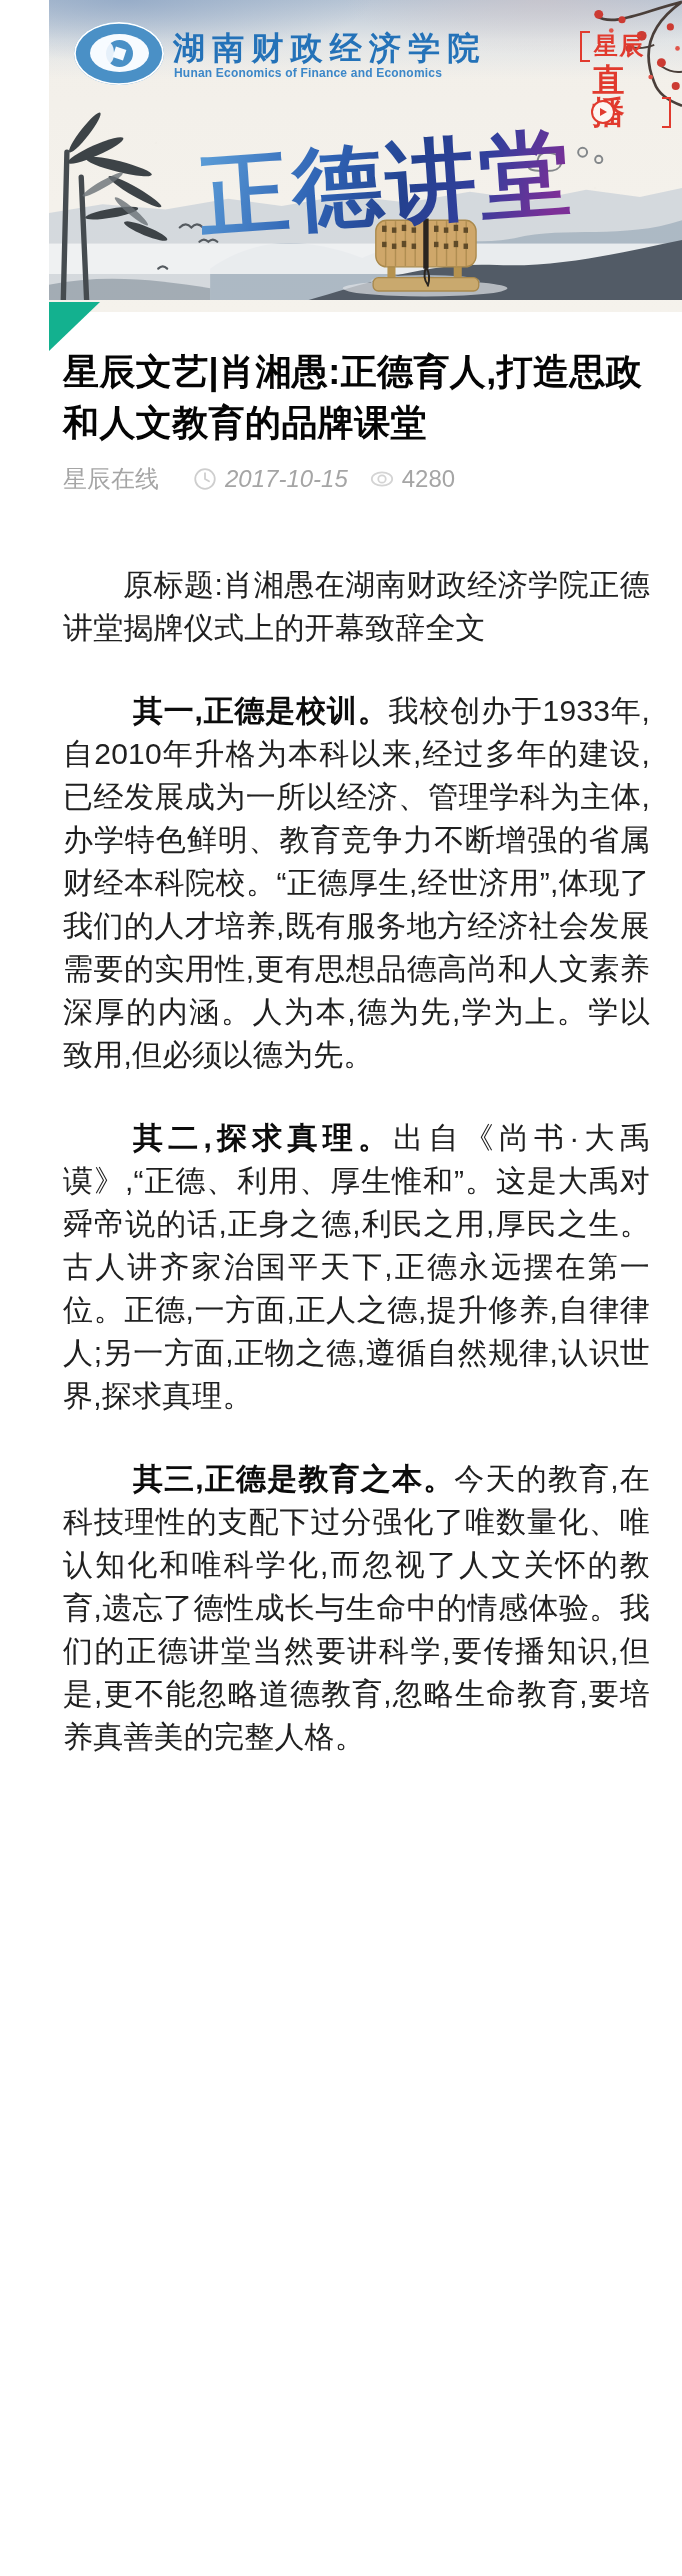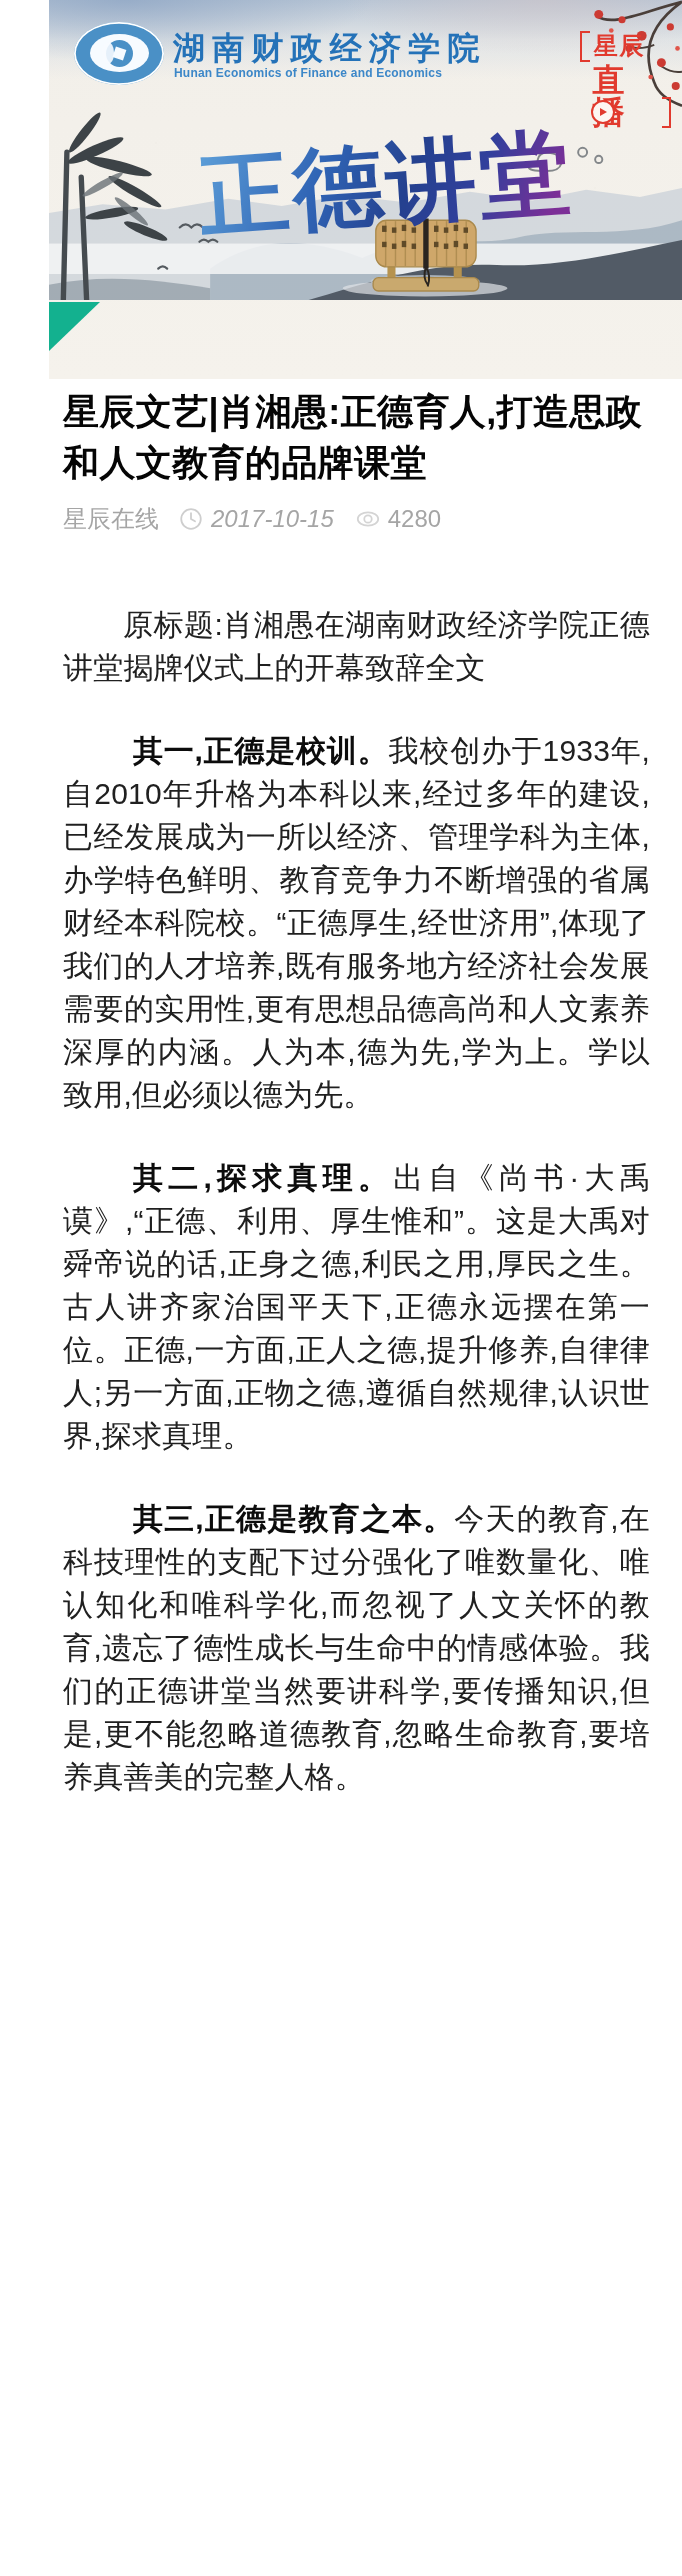--- a/index.html
+++ b/index.html
@@ -1,20 +1,20 @@
 <!DOCTYPE html>
 <html style="font-size:14.3px"><head>
 <meta charset="utf-8">
 <style>
   html,body{margin:0;padding:0;background:#ffffff;}
   body{width:683px;font-family:"Liberation Sans","DejaVu Sans",sans-serif;}
   .page{position:relative;width:683px;min-height:2576px;background:#fff;overflow:hidden;}
 
   
-  .banner{position:absolute;left:49px;top:0;width:633px;height:379px;overflow:hidden;
+  .banner{position:absolute;left:49px;top:0;width:633px;height:312px;overflow:hidden;
     background:#f3f0ea;
     background-image:
       radial-gradient(2.7px 0.9px at 107px 143px, #d8d2c6 40%, transparent 60%),
       radial-gradient(1.8px 0.9px at 376px 107px, #d8d2c6 40%, transparent 60%),
       radial-gradient(2.7px 0.9px at 546px 188px, #d8d2c6 40%, transparent 60%),
       radial-gradient(1.8px 0.9px at 233px 179px, #d8d2c6 40%, transparent 60%),
       linear-gradient(180deg,#f2efe9 0%,#f5f2ec 100%);}
   .wash-top{position:absolute;left:0;top:0;width:100%;height:79px;
     background:
       radial-gradient(60% 120% at 12% 0%, rgba(124,152,189,.55), rgba(124,152,189,0) 65%),
@@ -59,23 +59,23 @@
     border-radius:50%;background:#fdf6f2;display:flex;align-items:center;justify-content:center;}
   .lb-play span{width:0;height:0;border-left:7.2px solid #e13a2e;border-top:4.5px solid transparent;
     border-bottom:4.5px solid transparent;margin-left:1.8px;}
 
   
   .triangle{position:absolute;left:49px;top:302px;width:51px;height:49px;background:#13b18f;
     clip-path:polygon(0 0,100% 0,0 100%);}
 
   
   .article{position:absolute;left:0;top:300px;width:683px;padding:0 33px 23px 63px;box-sizing:border-box;}
-  h1.title{margin:86px 0 0 0;font-size:36px;line-height:51px;font-weight:bold;color:#050505;letter-spacing:0.4px;}
+  h1.title{margin:46px 0 0 0;font-size:36px;line-height:51px;font-weight:bold;color:#050505;letter-spacing:0.4px;}
   .byline{margin-top:13.4px;display:flex;align-items:center;font-size:24px;color:#a5a5a5;height:36px;}
-  .byline .src{margin-right:20px;}
+  .byline .src{margin-right:34px;}
   .byline .ic{width:24px;height:24px;margin-right:8px;flex:none;}
   .byline .num{margin-right:22px;font-style:italic;}
   .article-body{margin-top:66px;}
   .article-body p{margin:0 0 40px 0;font-size:30px;line-height:43px;color:#202020;
     text-indent:2em;text-align:justify;letter-spacing:0.2px;}
   .article-body p strong{font-weight:bold;color:#0c0c0c;margin-left:10px;}
 </style>
 </head>
 <body>
 

